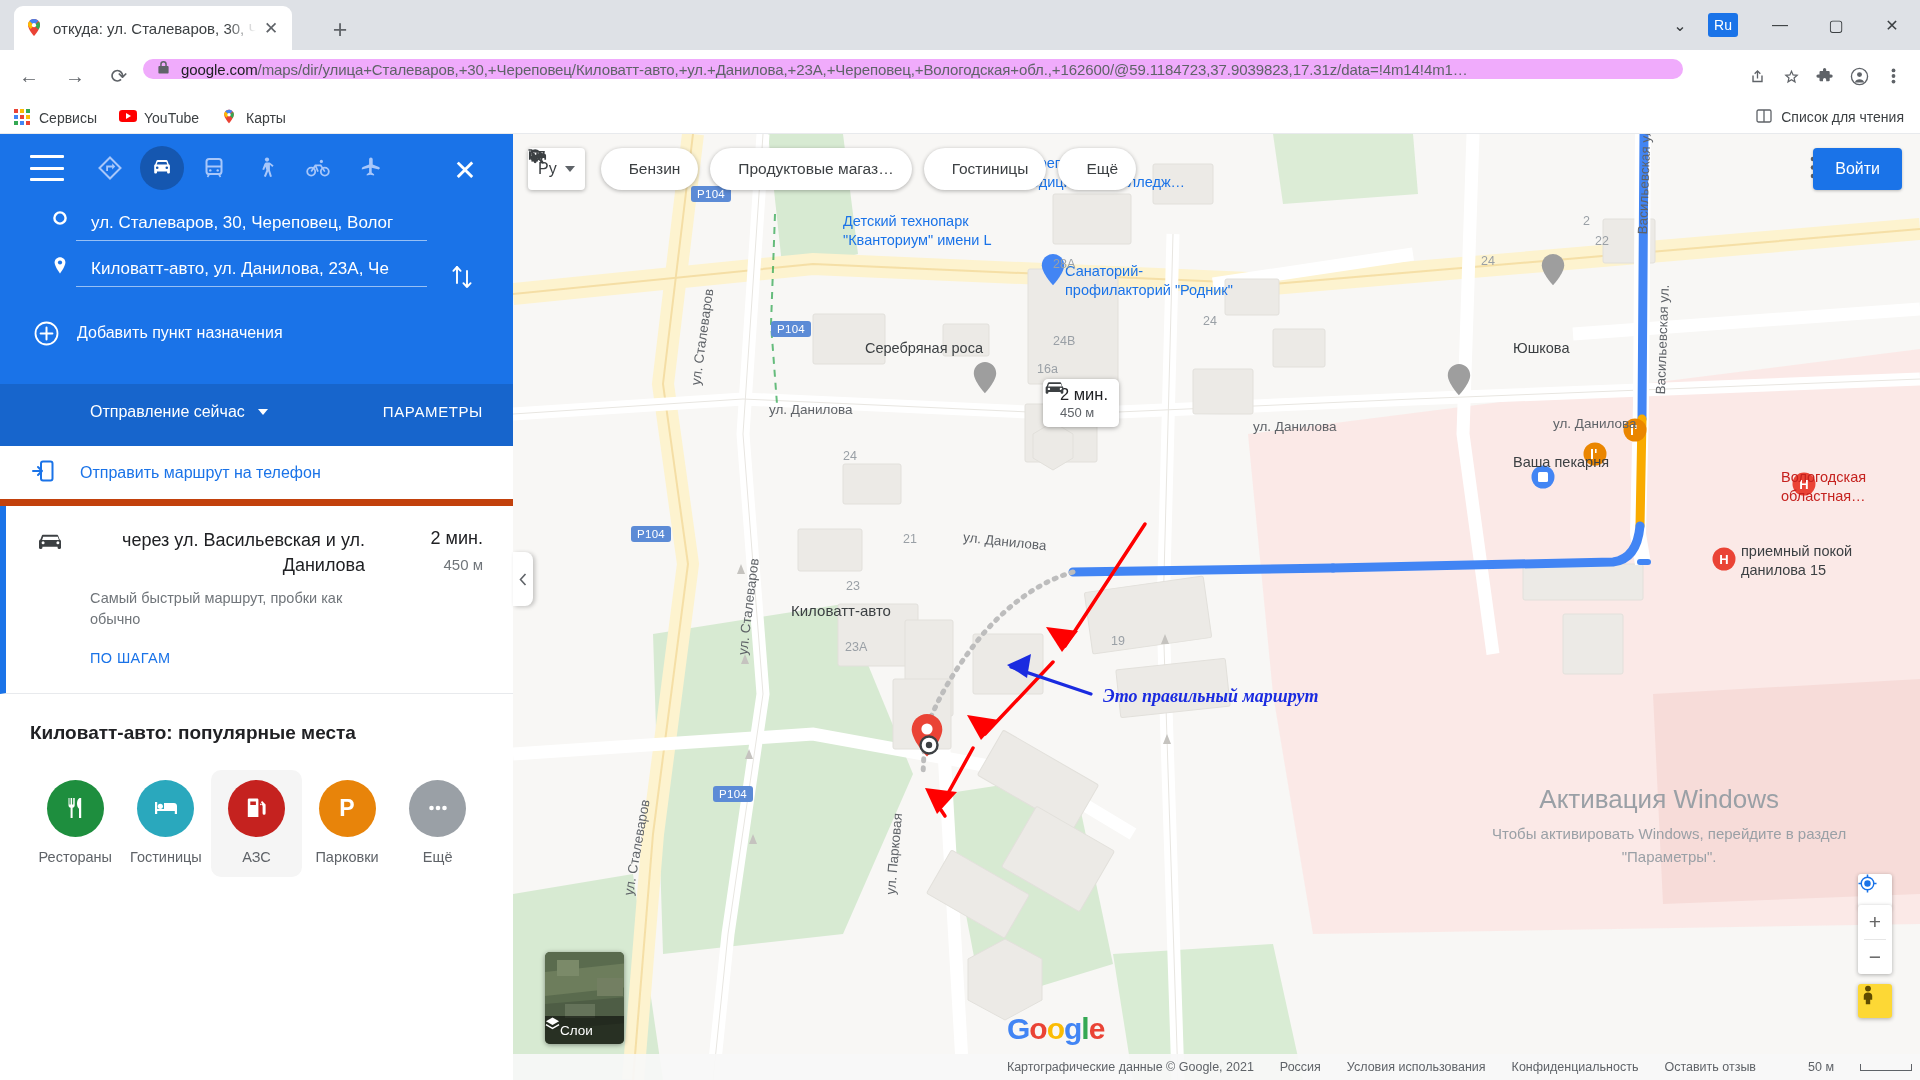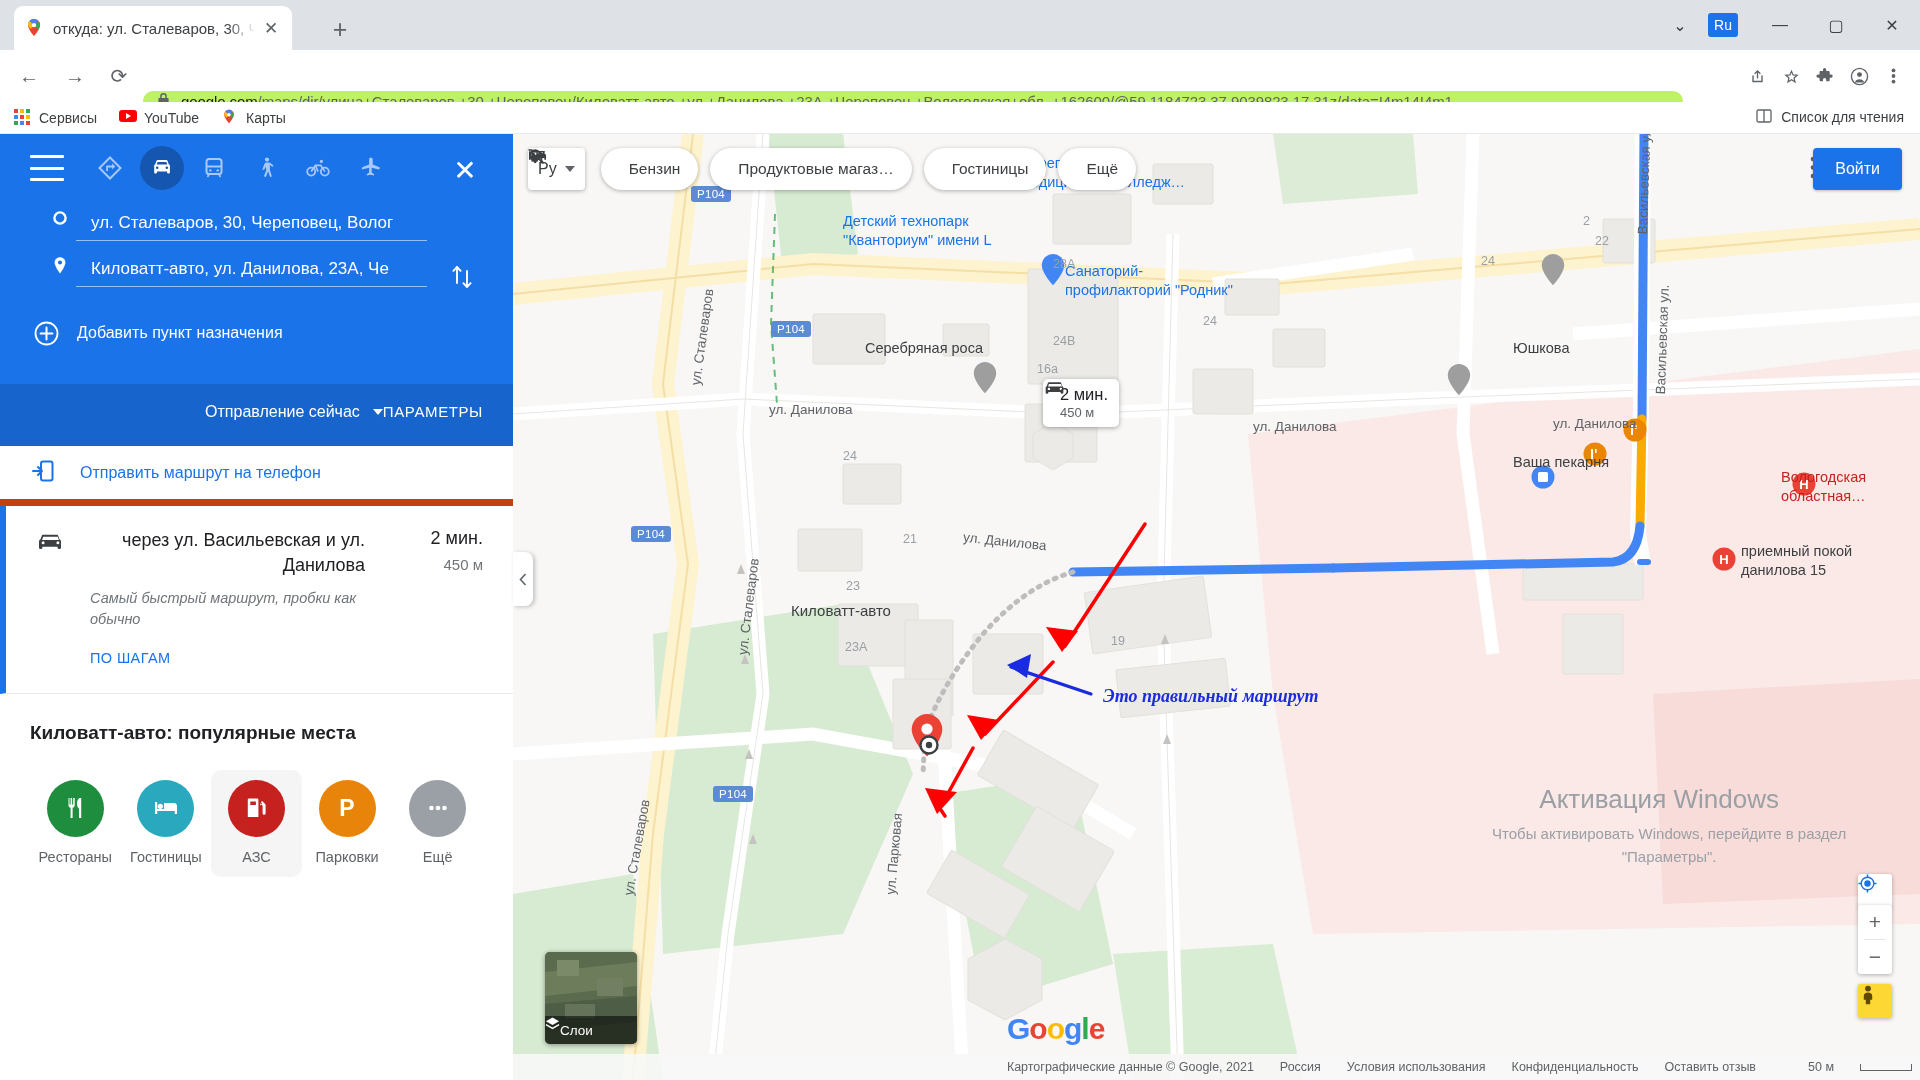--- a/index.html
+++ b/index.html
@@ -54,22 +54,22 @@
     position: absolute; top: 50px; left: 0; width: 1920px; height: 52px;
     background: #ffffff;
   }
   .nav-btn {
     position: absolute; top: 11px; width: 30px; height: 30px;
     display: flex; align-items: center; justify-content: center;
     font-size: 20px; color: #5f6368;
   }
   .omnibox {
     position: absolute; top: 9px; left: 143px; width: 1540px; height: 20px;
-    background: #bef264; border-radius: 17px;
-    display: flex; align-items: center; padding: 0 14px; margin-top: 32px;
+    background: #f0abfc; border-radius: 17px;
+    display: flex; align-items: center; padding: 0 14px;
   }
   .omni-lock { flex: none; margin-right: 11px; }
   .omni-url {
     font-size: 15px; color: #5f6368; white-space: nowrap; overflow: hidden;
     letter-spacing: -0.1px;
   }
   .omni-url b { color: #202124; font-weight: 400; }
   .toolbar-icons { position: absolute; top: 11px; right: 12px; display: flex; gap: 4px; }
   .ti { width: 30px; height: 30px; display: flex; align-items: center; justify-content: center; color: #5f6368; }
 
@@ -115,21 +115,21 @@
   .wp-input::placeholder { color: rgba(255,255,255,0.8); }
   .swap-btn {
     position: absolute; right: 34px; top: 58px; width: 34px; height: 34px;
     display: flex; align-items: center; justify-content: center;
   }
   .add-dest { display: flex; align-items: center; height: 50px; padding-left: 30px; margin-top: 6px; }
   .add-dest-label { color: #fff; font-size: 16px; margin-left: 15px; }
 
   .depart-bar {
     background: #1765cc; height: 62px; display: flex; align-items: center;
-    padding: 0 30px 7px 90px; justify-content: flex-end;
+    padding: 0 30px 7px 90px; justify-content: space-between;
   }
   .depart-left { display: flex; align-items: center; color: #fff; font-size: 16px; }
   .caret-down {
     width: 0; height: 0; margin-left: 13px;
     border-left: 5px solid transparent; border-right: 5px solid transparent;
     border-top: 6px solid #fff;
   }
   .params-btn { color: #fff; font-size: 15px; letter-spacing: 0.6px; }
 
   .send-phone {
@@ -139,21 +139,21 @@
   .send-phone-label { color: #1a73e8; font-size: 16px; margin-left: 24px; }
 
   .route-card {
     position: relative; padding: 22px 30px 26px 30px; background: #fff;
     border-bottom: 1px solid #e8eaed; border-left: 6px solid #1a73e8;
   }
   .route-top { display: flex; }
   .route-car-ico { width: 32px; flex: none; padding-top: 3px; }
   .route-main { flex: 1; padding-left: 22px; }
   .route-title { font-size: 18px; color: #202124; line-height: 1.38; max-width: 275px; text-align: right; }
-  .route-sub { font-size: 14.5px; color: #70757a; line-height: 1.45; margin-top: 10px; max-width: 290px; font-style: italic; }
+  .route-sub { font-size: 14.5px; color: #70757a; line-height: 1.45; margin-top: 10px; max-width: 290px; }
   .route-steps { font-size: 14.5px; color: #1a73e8; letter-spacing: 0.4px; margin-top: 20px; display: inline-block; }
   .route-meta { position: absolute; right: 30px; top: 22px; text-align: right; }
   .route-time { font-size: 18px; color: #202124; }
   .route-dist { font-size: 15px; color: #70757a; margin-top: 7px; }
 
   .popular { padding: 28px 30px 0 30px; }
   .popular-title { font-size: 19px; color: #202124; font-weight: bold; }
   .cat-row { display: flex; margin-top: 26px; }
   .cat {
     width: 92px; display: flex; flex-direction: column; align-items: center;
@@ -211,21 +211,21 @@
   }
   .tb-time { font-size: 16.5px; color: #202124; }
   .tb-dist { font-size: 13px; color: #5f6368; margin-top: 1px; }
 
   .annot-text {
     position: absolute; color: #1a2be0; font-size: 18px; font-weight: bold;
     font-style: italic; font-family: "Liberation Serif", serif; z-index: 28; white-space: nowrap;
   }
 
   .layers-box {
-    position: absolute; left: 32px; bottom: 36px; width: 92px; height: 92px;
+    position: absolute; left: 32px; bottom: 36px; width: 79px; height: 92px;
     border-radius: 5px; box-shadow: 0 1px 5px rgba(0,0,0,0.4); overflow: hidden;
     background: #4a5d43; z-index: 30;
   }
   .layers-label {
     position: absolute; left: 0; bottom: 0; width: 100%; height: 28px;
     background: rgba(0,0,0,0.55); color: #fff; font-size: 13.5px;
     display: flex; align-items: center; padding-left: 8px;
   }
 
   .map-ctrl {

